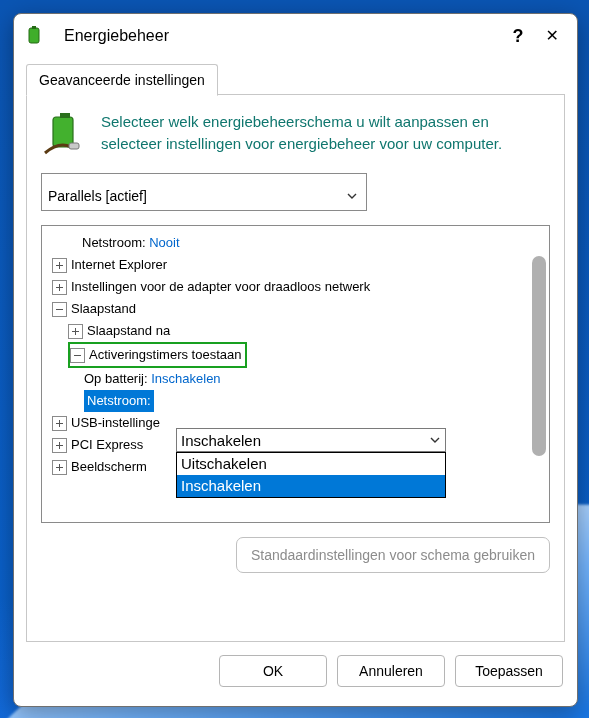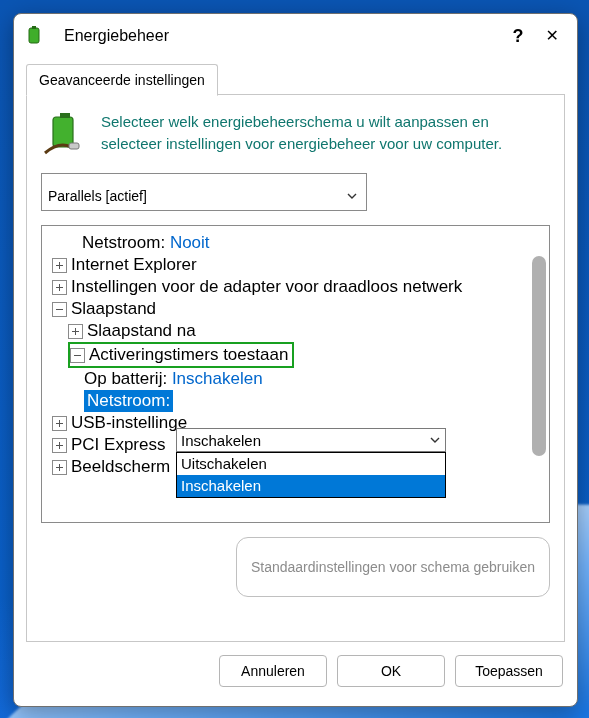--- a/index.html
+++ b/index.html
@@ -18,39 +18,39 @@
   .close-x{font-size:20px;font-weight:300;}
   .tabs{margin:6px 12px 0 12px;height:30px;position:relative;border-bottom:1px solid #c7c7c7;}
   .tab{position:absolute;top:0;left:0;height:30px;padding:0 12px;line-height:30px;background:#fff;border:1px solid #c7c7c7;border-bottom:1px solid #fff;border-radius:3px 3px 0 0;font-size:14px;}
   .content{flex:1;margin:0 12px;border:1px solid #c7c7c7;border-top:none;padding:16px 14px 14px 14px;display:flex;flex-direction:column;gap:14px;}
   .intro{display:flex;gap:12px;align-items:flex-start;}
   .intro-text{font-size:15px;line-height:1.45;color:#0f766e;}
   .battery-ico svg{display:block;}
   .scheme-select{width:310px;height:28px;border:1px solid #8a8a8a;display:flex;align-items:center;justify-content:space-between;padding:8px 8px 0 6px;background:#fff;}
   .scheme-select .chev{pointer-events:none;}
   .tree-wrap{position:relative;border:1px solid #8a8a8a;height:296px;background:#fff;}
-  .tree{padding:6px 4px 6px 2px;font-size:17px;line-height:22px;}
+  .tree{padding:6px 4px 6px 2px;font-size:13px;line-height:22px;}
   .row{display:flex;align-items:center;white-space:nowrap;}
   .exp{width:13px;height:13px;border:1px solid #8a8a8a;display:inline-flex;align-items:center;justify-content:center;margin-right:4px;background:#fff;}
   .exp svg{display:block;}
   .lbl{color:#000;}
   .link{color:#0066cc;}
   .pad0{padding-left:38px;}
   .pad1{padding-left:8px;}
   .pad2{padding-left:24px;}
   .pad3{padding-left:40px;}
   .hlbox{border:2px solid #18a020;padding:0 4px 0 0;display:inline-flex;align-items:center;}
   .sel-label{background:#0078d7;color:#fff;padding:0 3px;}
   .combo{position:absolute;left:134px;top:202px;width:270px;}
   .combo-head{height:22px;border:1px solid #7a7a7a;background:#fff;display:flex;align-items:center;padding:0 4px;font-size:15px;justify-content:space-between;}
   .combo-list{border:1px solid #000;background:#fff;font-size:15px;}
   .combo-item{padding:0 4px;line-height:22px;}
   .combo-item.sel{background:#0078d7;color:#fff;}
   .vscroll{position:absolute;right:3px;top:30px;width:14px;height:200px;background:#b0b0b0;border-radius:7px;}
-  .defaults{align-self:flex-end;border:1px solid #c0c0c0;background:#fff;color:#8c8c8c;height:34px;padding:12px 14px;display:flex;align-items:center;border-radius:12px;font-size:14px;}
+  .defaults{align-self:flex-end;border:1px solid #c0c0c0;background:#fff;color:#8c8c8c;height:34px;padding:0 14px;display:flex;align-items:center;border-radius:7px;font-size:14px;}
   .footer{height:58px;border-top:0;display:flex;justify-content:flex-end;align-items:center;gap:10px;padding:0 14px 6px 0;}
   .btn{min-width:108px;height:32px;border:1px solid #b5b5b5;background:#fff;border-radius:4px;font-size:14px;}
   .chev{width:12px;height:12px;}
 </style>
 </head>
 <body>
 
 <div class="bg"></div>
 <div class="swoosh"></div>
 
@@ -190,17 +190,17 @@
           <div class="combo-item">Uitschakelen</div>
           <div class="combo-item sel">Inschakelen</div>
         </div>
       </div>
     </div>
 
     <div class="defaults">Standaardinstellingen voor schema gebruiken</div>
   </div>
 
   <div class="footer">
+    <button class="btn">OK</button>
     <button class="btn">Annuleren</button>
-    <button class="btn">OK</button>
     <button class="btn">Toepassen</button>
   </div>
 </div>
 
 </body></html>

